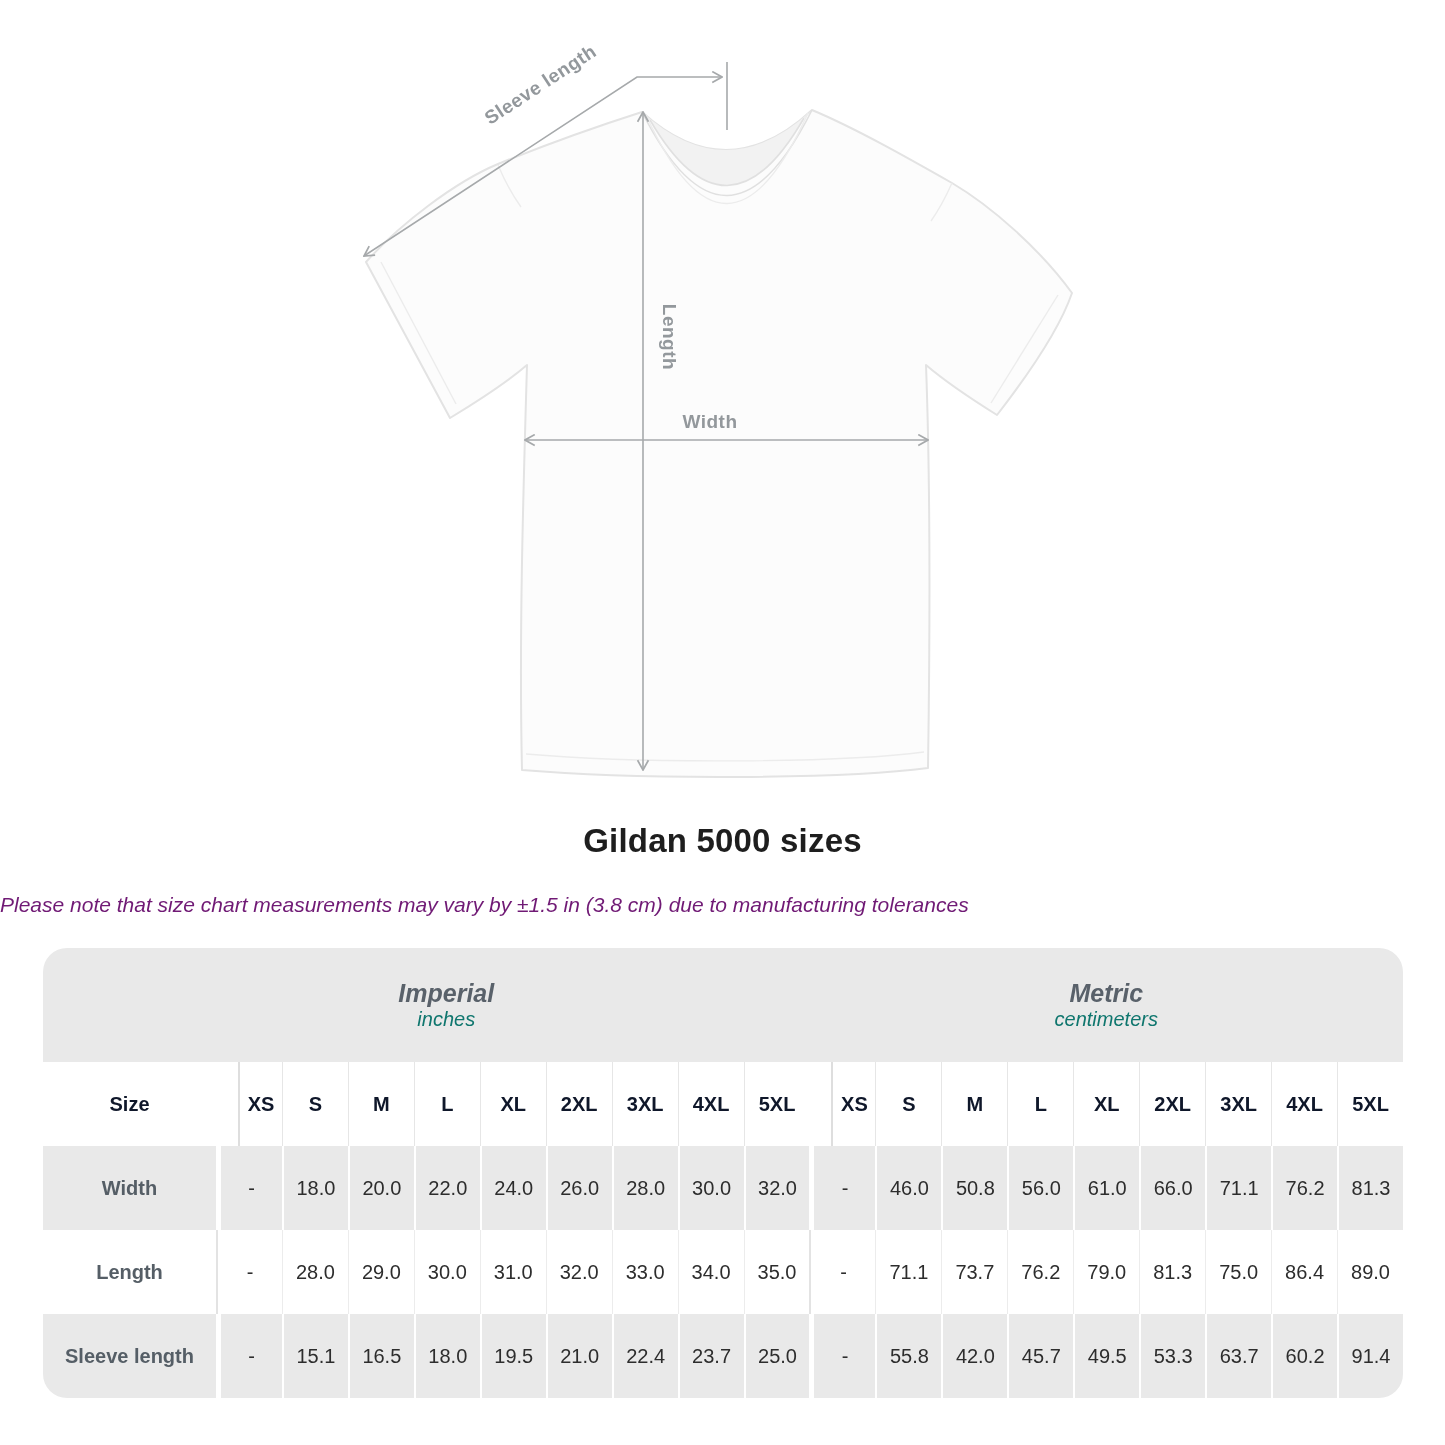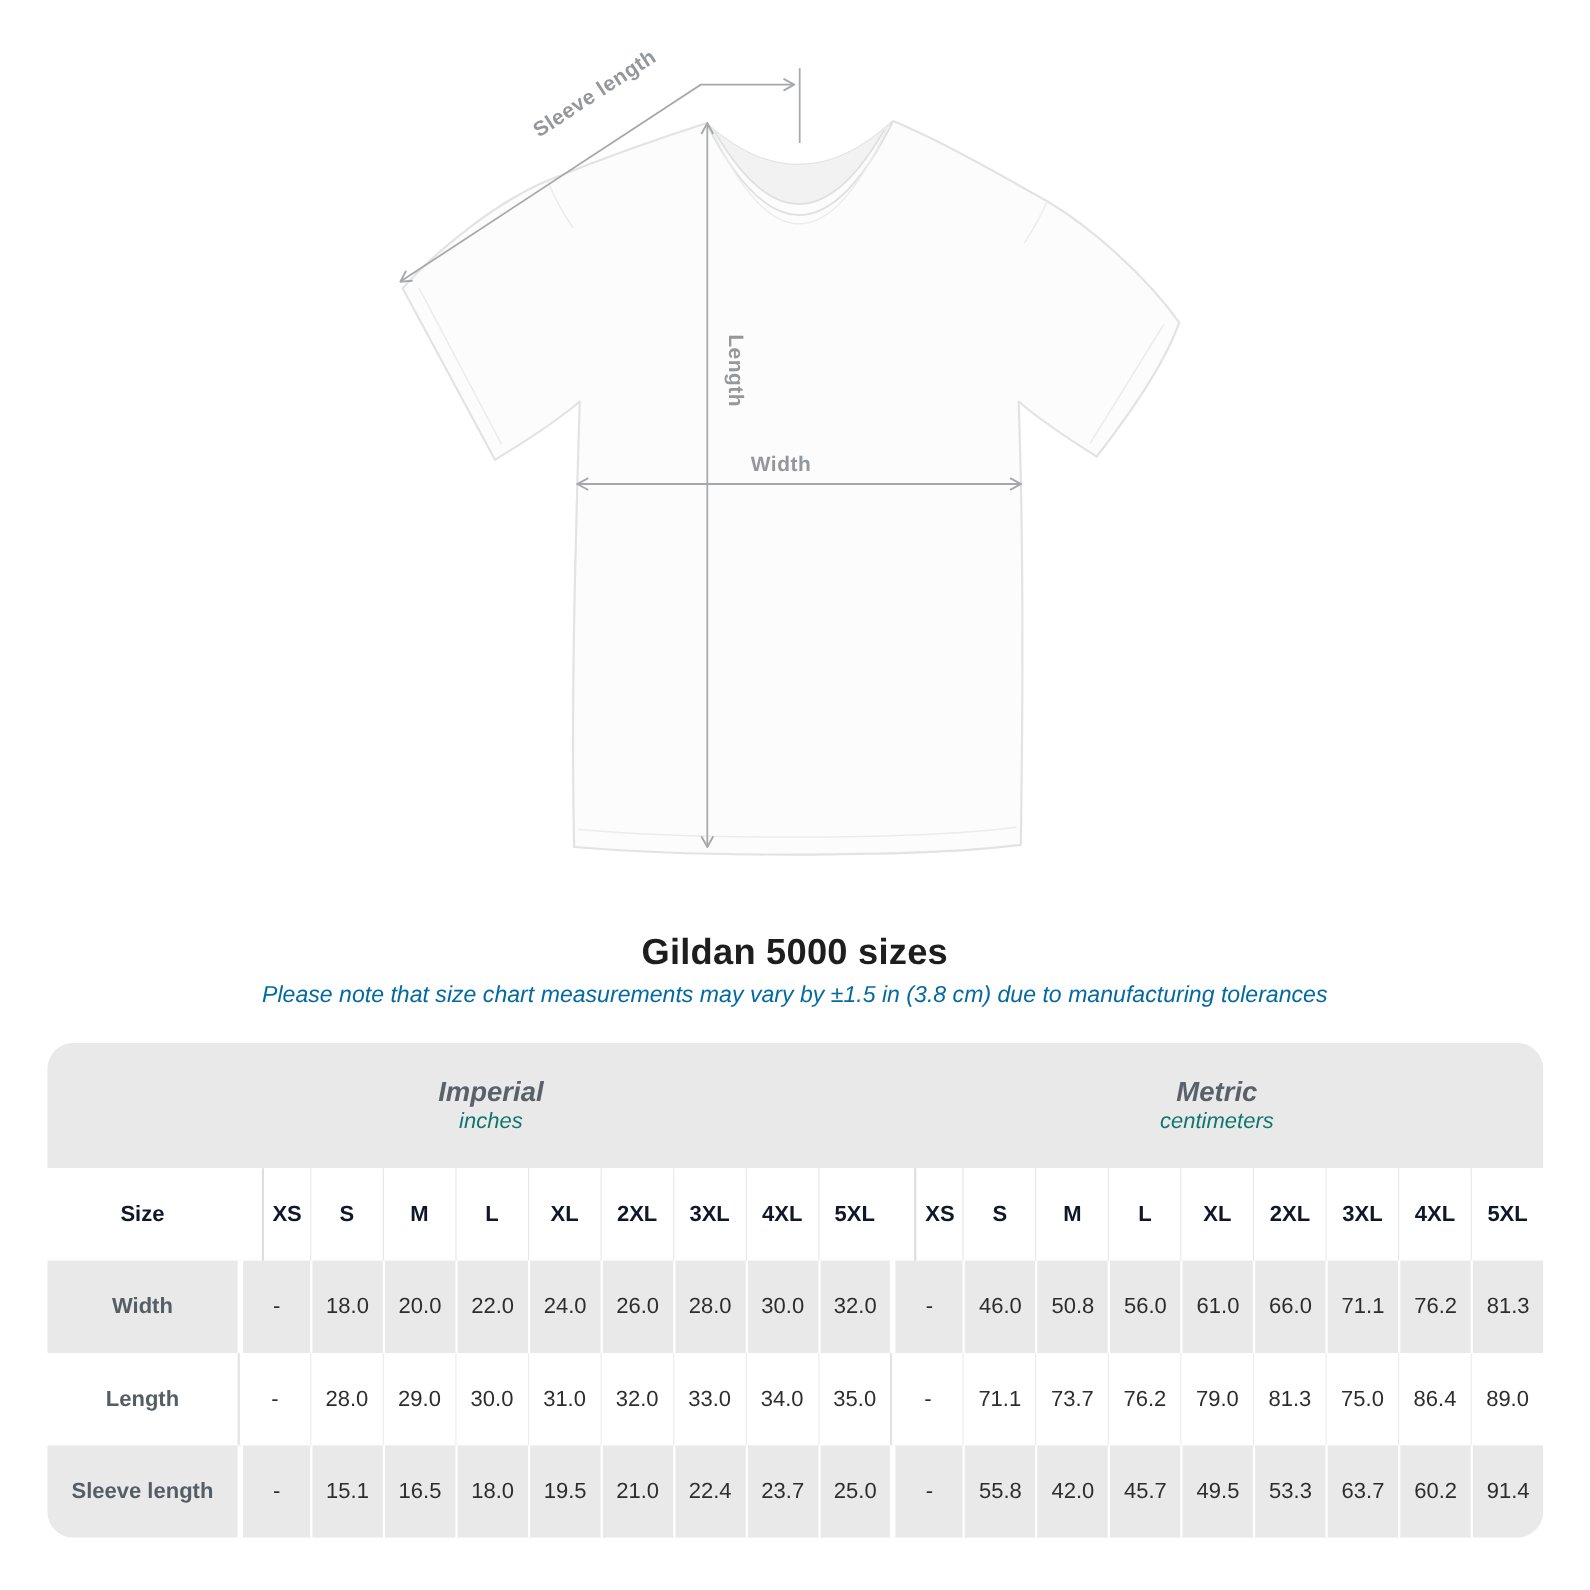--- a/index.html
+++ b/index.html
@@ -3,24 +3,24 @@
 <meta charset="utf-8">
 <style>
   html,body{margin:0;padding:0;background:#ffffff;}
   body{font-family:"Liberation Sans", sans-serif;}
   .page{position:relative;width:1445px;height:1445px;background:#ffffff;overflow:hidden;}
 
   
   .tee-svg{position:absolute;left:300px;top:40px;width:820px;height:780px;}
 
   
-  .chart-title{position:absolute;top:846px;left:0;width:100%;text-align:center;
+  .chart-title{position:absolute;top:822px;left:0;width:100%;text-align:center;
     font-size:33px;font-weight:bold;color:#1e1e1e;letter-spacing:.2px;}
-  .chart-subtitle{position:absolute;top:893px;left:0;width:100%;text-align:center;
-    font-size:21px;font-style:italic;color:#0369a1;}
+  .chart-subtitle{position:absolute;top:893px;left:0;width:100%;text-align:left;
+    font-size:21px;font-style:italic;color:#701a75;}
 
   
   .size-table{position:absolute;left:43px;top:948px;width:1360px;border-radius:24px;
     overflow:hidden;background:#ffffff;}
   .trow{display:grid;grid-template-columns:173px repeat(18,1fr);}
   .band{background:#e9e9e9;height:114px;}
   .band-cell{display:flex;flex-direction:column;align-items:center;justify-content:center;}
   .band-cell.span-left{grid-column:1/11;padding-left:40px;}
   .band-cell.span-right{grid-column:11/20;}
   .gname{font-size:25px;font-weight:bold;font-style:italic;color:#59616a;}

